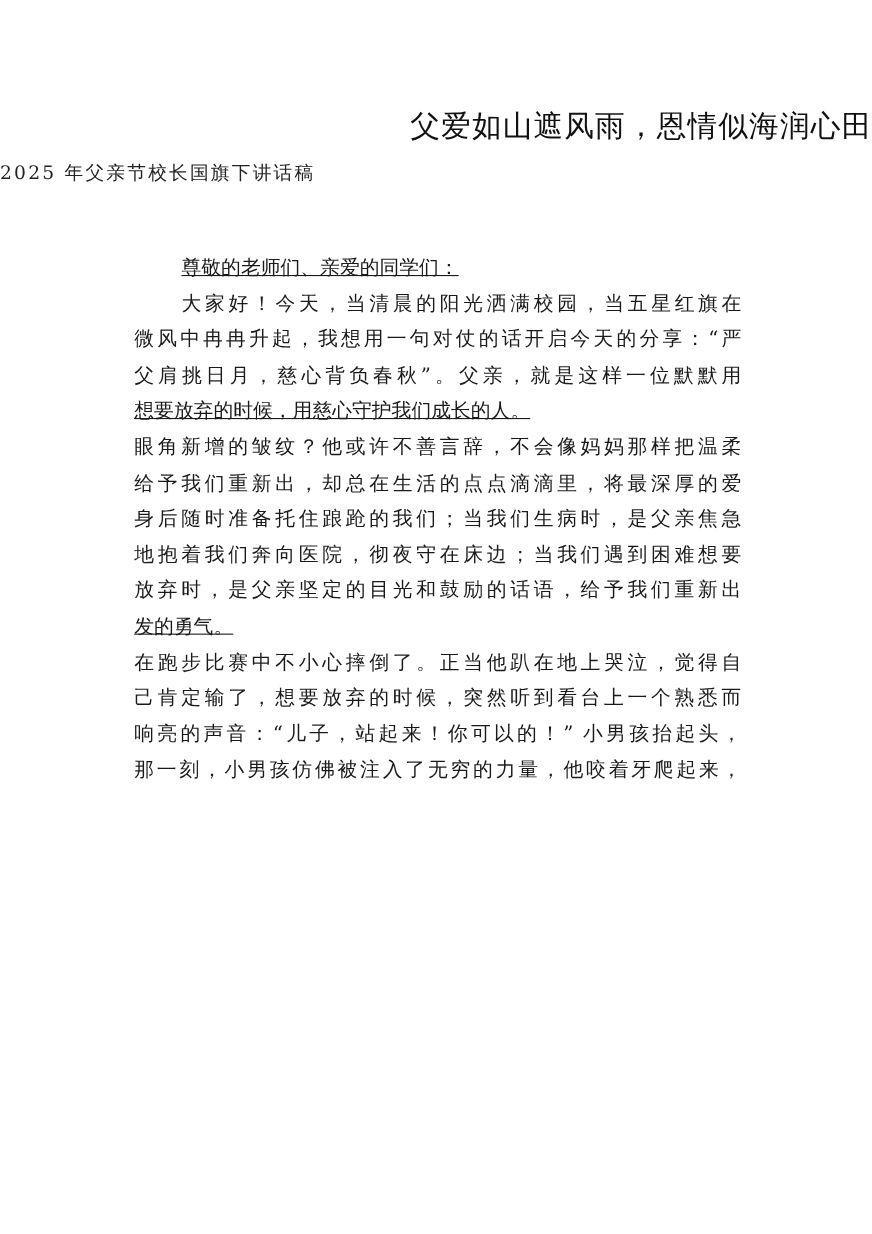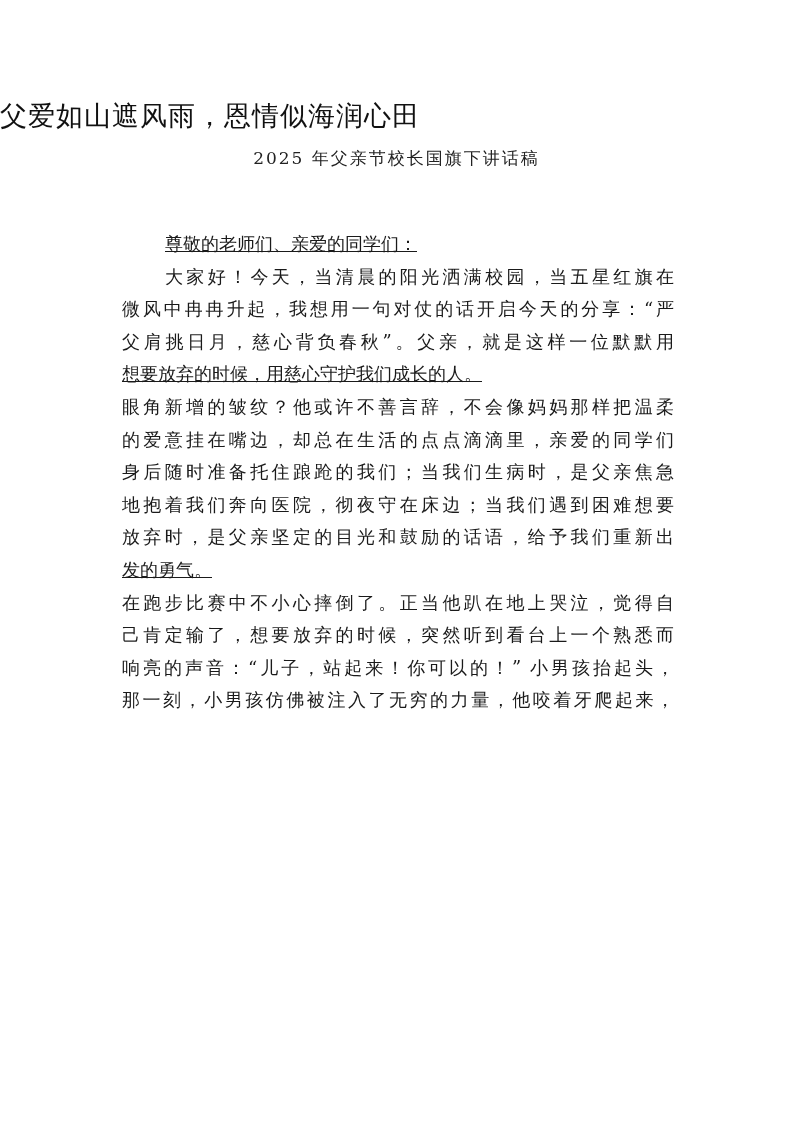--- a/index.html
+++ b/index.html
@@ -1,42 +1,42 @@
 <!DOCTYPE html>
 <html><head>
 <meta charset="utf-8">
 <style>
   html, body { margin: 0; padding: 0; background: #ffffff; }
   body { width: 793px; height: 1122px; position: relative; overflow: hidden;
          font-family: "DejaVu Serif", "Liberation Serif", serif; color: #111; }
   .page { position: absolute; left: 0; top: 0; width: 793px; height: 1122px; }
-  .title { position: absolute; left: 0; width: 793px; top: 98px; text-align: left;
+  .title { position: absolute; left: 0; width: 793px; top: 98px; text-align: right;
            font-size: 27px; letter-spacing: 1px; line-height: 36px; color: #111; }
-  .subtitle { position: absolute; left: 0; width: 793px; top: 145px; text-align: center;
+  .subtitle { position: absolute; left: 0; width: 793px; top: 145px; 
               font-size: 17px; letter-spacing: 2px; line-height: 26px; color: #222; }
   .body { position: absolute; left: 122px; top: 228px; width: 552px; }
   .line { display: block; height: 32.6px; line-height: 32.6px; font-size: 18px;
           white-space: nowrap; color: #1a1a1a; text-align: justify; text-align-last: justify; }
   .line.indent { padding-left: 43px; }
   .line.last { text-align-last: left; text-decoration: underline; }
 </style>
 </head>
 <body>
 
 <div class="page">
   <div class="title">父爱如山遮风雨，恩情似海润心田</div>
   <div class="subtitle">2025 年父亲节校长国旗下讲话稿</div>
   <div class="body" id="body">
       <span class="line indent last">尊敬的老师们、亲爱的同学们：</span>
       <span class="line indent">大家好！今天，当清晨的阳光洒满校园，当五星红旗在</span>
       <span class="line">微风中冉冉升起，我想用一句对仗的话开启今天的分享：“严</span>
       <span class="line">父肩挑日月，慈心背负春秋”。父亲，就是这样一位默默用</span>
       <span class="line last">想要放弃的时候，用慈心守护我们成长的人。</span>
       <span class="line">眼角新增的皱纹？他或许不善言辞，不会像妈妈那样把温柔</span>
-      <span class="line">的爱意挂在嘴边，却总在生活的点点滴滴里，亲爱的同学们</span>
+      <span class="line">给予我们重新出，却总在生活的点点滴滴里，将最深厚的爱</span>
       <span class="line">身后随时准备托住踉跄的我们；当我们生病时，是父亲焦急</span>
       <span class="line">地抱着我们奔向医院，彻夜守在床边；当我们遇到困难想要</span>
       <span class="line">放弃时，是父亲坚定的目光和鼓励的话语，给予我们重新出</span>
       <span class="line last">发的勇气。</span>
       <span class="line">在跑步比赛中不小心摔倒了。正当他趴在地上哭泣，觉得自</span>
       <span class="line">己肯定输了，想要放弃的时候，突然听到看台上一个熟悉而</span>
       <span class="line">响亮的声音：“儿子，站起来！你可以的！” 小男孩抬起头，</span>
       <span class="line">那一刻，小男孩仿佛被注入了无穷的力量，他咬着牙爬起来，</span>
     </div>
 </div>

